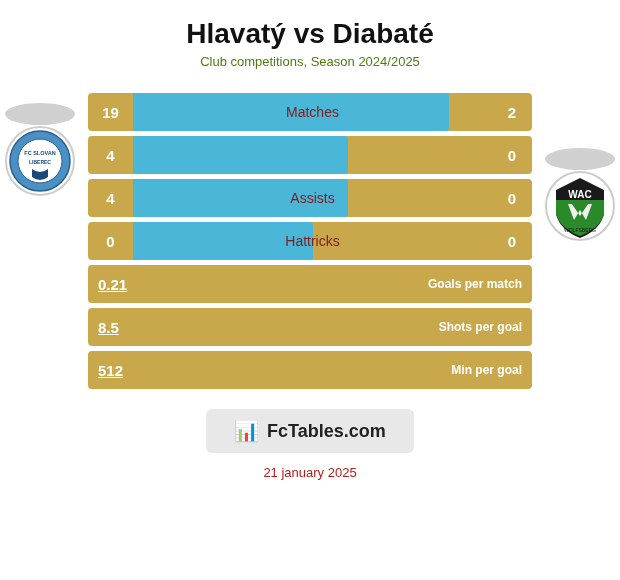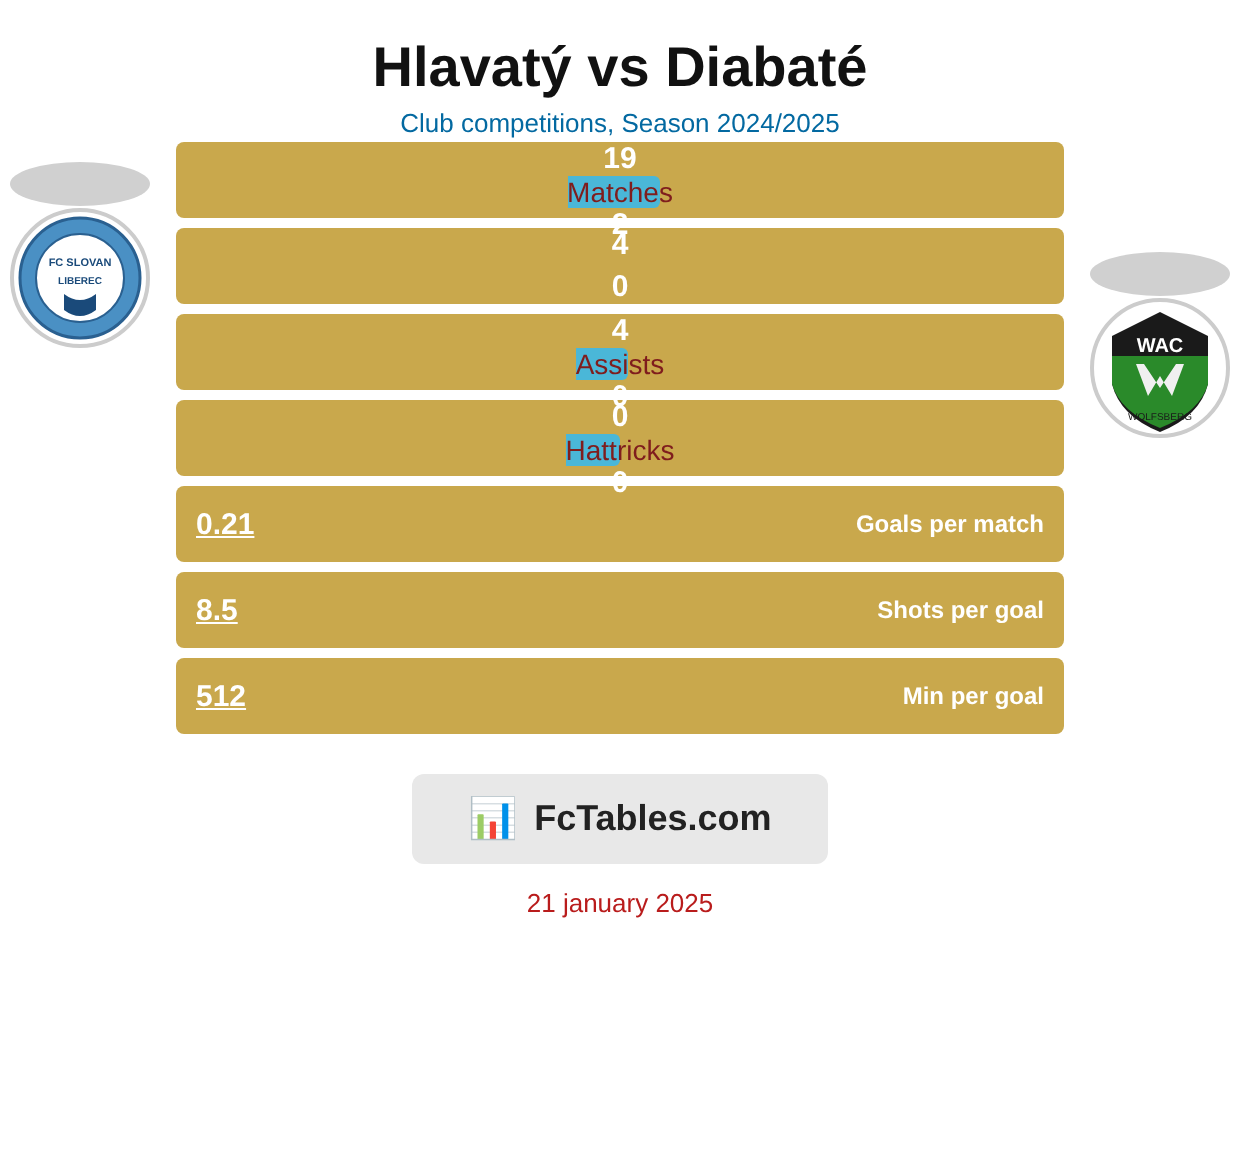--- a/index.html
+++ b/index.html
@@ -23,24 +23,24 @@
     .title {
       font-size: 28px;
       font-weight: bold;
       text-align: center;
       margin-top: 18px;
       color: #111;
     }
 
     .subtitle {
       font-size: 13px;
-      color: #0369a1;
+      color: #4d7c0f;
       text-align: right;
       margin-top: 4px;
-      margin-bottom: 2px;
+      margin-bottom: 24px;
     }
 
     .main-section {
       width: 100%;
       display: flex;
       flex-direction: row;
       align-items: flex-start;
       justify-content: center;
       position: relative;
     }
@@ -90,21 +90,20 @@
     }
 
     .stat-bar-split {
       background: #c9a84c;
       display: flex;
       align-items: center;
       width: 100%;
       height: 38px;
       border-radius: 4px;
       position: relative;
-      flex-direction: column;
     }
 
     .split-left-val {
       color: #fff;
       font-weight: bold;
       font-size: 15px;
       width: 45px;
       text-align: center;
       z-index: 2;
       flex-shrink: 0;

